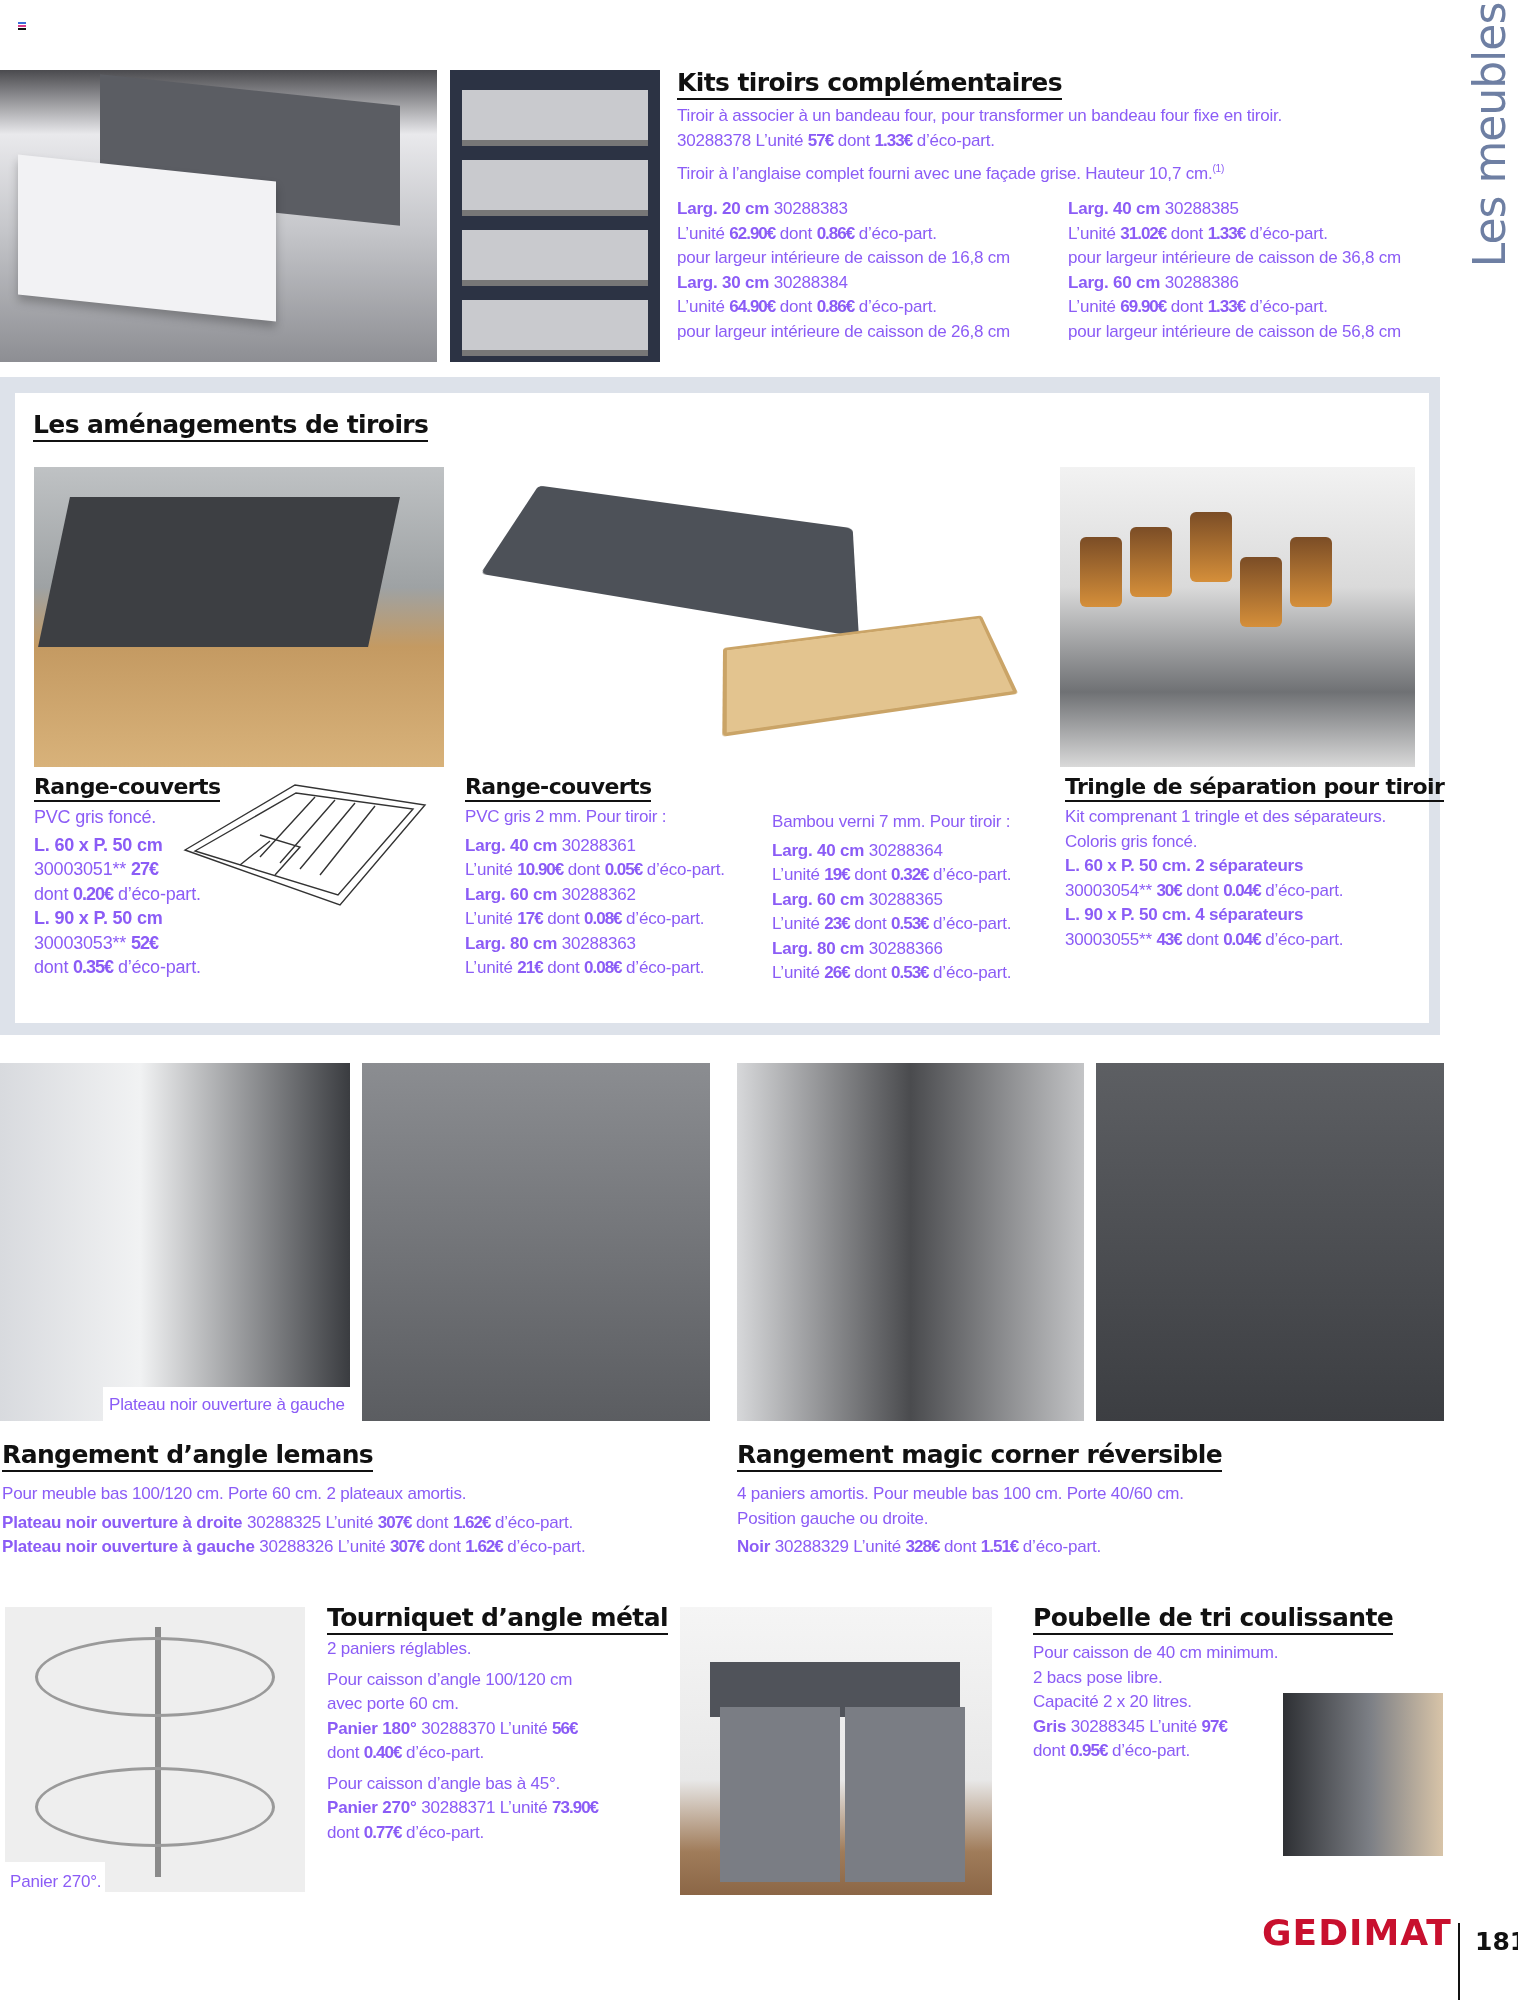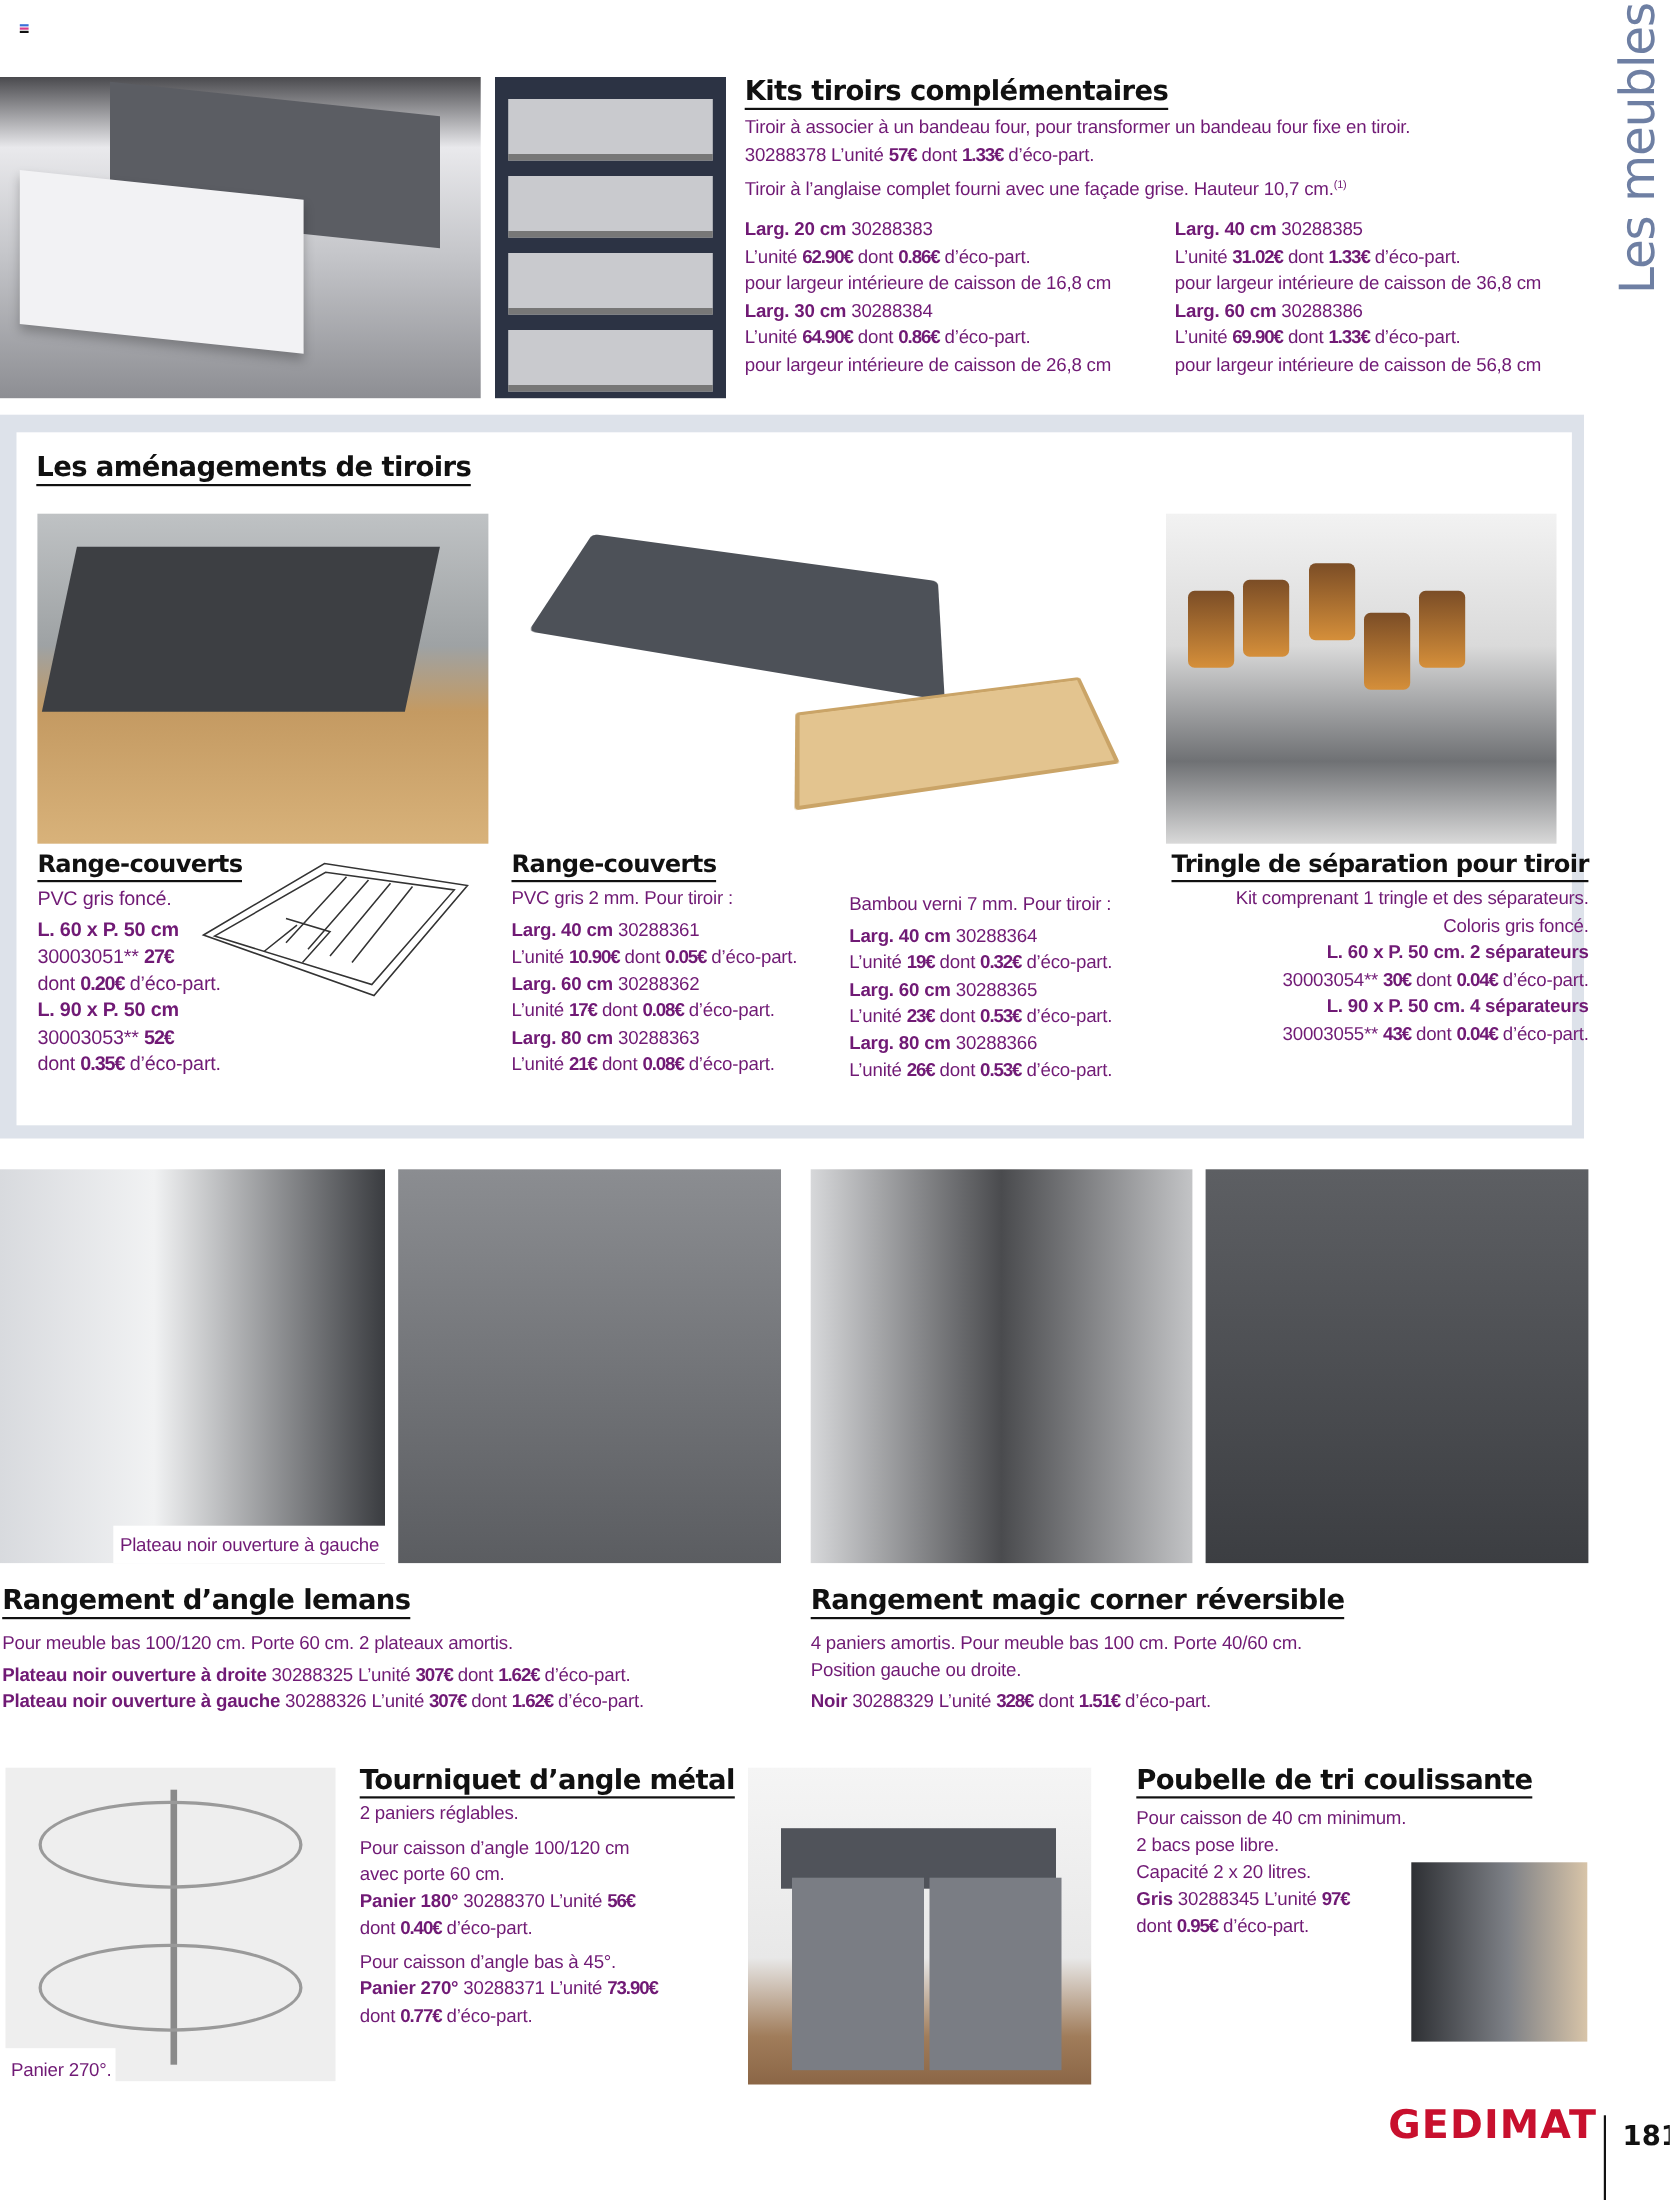--- a/index.html
+++ b/index.html
@@ -1,20 +1,20 @@
 <!DOCTYPE html>
 <html><head>
 <meta charset="utf-8">
 <style>
   * { box-sizing: border-box; margin: 0; padding: 0; }
   body { width: 1518px; height: 2000px; background: #ffffff; position: relative; overflow: hidden;
          font-family: "Liberation Sans", sans-serif; color: #1a1a1a; }
   .abs { position: absolute; }
   .img { position: absolute; overflow: hidden; }
-  .txt { font-family: "Liberation Sans", sans-serif; font-size: 17px; line-height: 24.5px; color: #701a75;
+  .txt { font-family: "Liberation Sans", sans-serif; font-size: 17px; line-height: 24.5px; color: #8b5cf6;
          transform-origin: 0 0; letter-spacing: -0.2px; }
   .title { font-family: "DejaVu Sans", sans-serif; font-weight: bold; font-size: 25px; color: #111;
            border-bottom: 2px solid #111; padding-bottom: 1px; display: inline-block; letter-spacing: -0.6px;
            white-space: nowrap; }
   .b { font-weight: bold; }
   .pr { font-weight: bold; letter-spacing: -1px; }
   .line { white-space: nowrap; }
 
   
   .cmark { left: 18px; top: 22px; width: 8px; height: 9px; }
@@ -197,21 +197,21 @@
     <div class="line"><span>L’unité </span><span class="pr">19€</span><span> dont </span><span class="pr">0.32€</span><span> d’éco-part.</span></div>
     <div class="line"><span class="b">Larg. 60 cm</span> <span>30288365</span></div>
     <div class="line"><span>L’unité </span><span class="pr">23€</span><span> dont </span><span class="pr">0.53€</span><span> d’éco-part.</span></div>
     <div class="line"><span class="b">Larg. 80 cm</span> <span>30288366</span></div>
     <div class="line"><span>L’unité </span><span class="pr">26€</span><span> dont </span><span class="pr">0.53€</span><span> d’éco-part.</span></div>
   </div>
 </div>
 
 <div class="abs" style="left:1065px; top:774px;">
   <div class="title" style="font-size:22px">Tringle de séparation pour tiroir</div>
-  <div class="txt" style="margin-top:3px;text-align:right;">
+  <div class="txt" style="margin-top:3px;">
     <div class="line">Kit comprenant 1 tringle et des séparateurs.</div>
     <div class="line">Coloris gris foncé.</div>
     <div class="line b">L. 60 x P. 50 cm. 2 séparateurs</div>
     <div class="line"><span>30003054**</span> <span class="pr">30€</span><span> dont </span><span class="pr">0.04€</span><span> d’éco-part.</span></div>
     <div class="line b">L. 90 x P. 50 cm. 4 séparateurs</div>
     <div class="line"><span>30003055**</span> <span class="pr">43€</span><span> dont </span><span class="pr">0.04€</span><span> d’éco-part.</span></div>
   </div>
 </div>
 
 <div class="img ph-corner ph-c1"></div>

